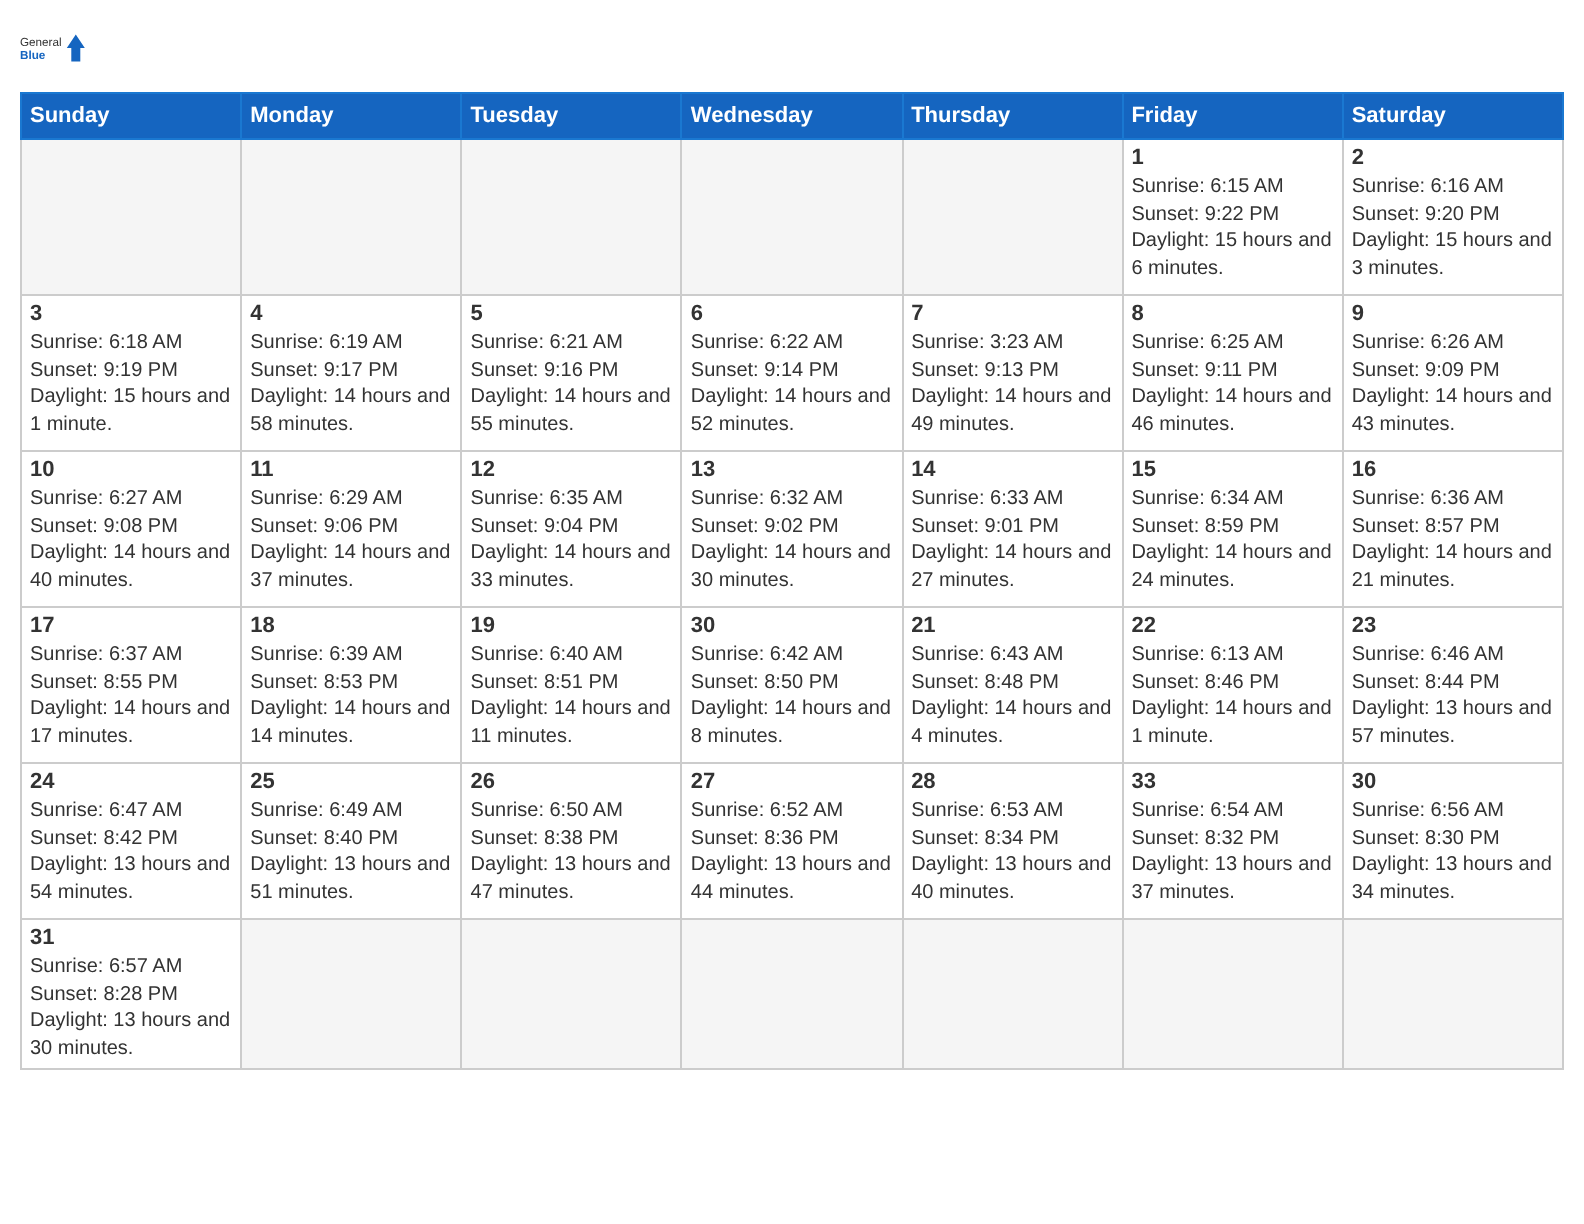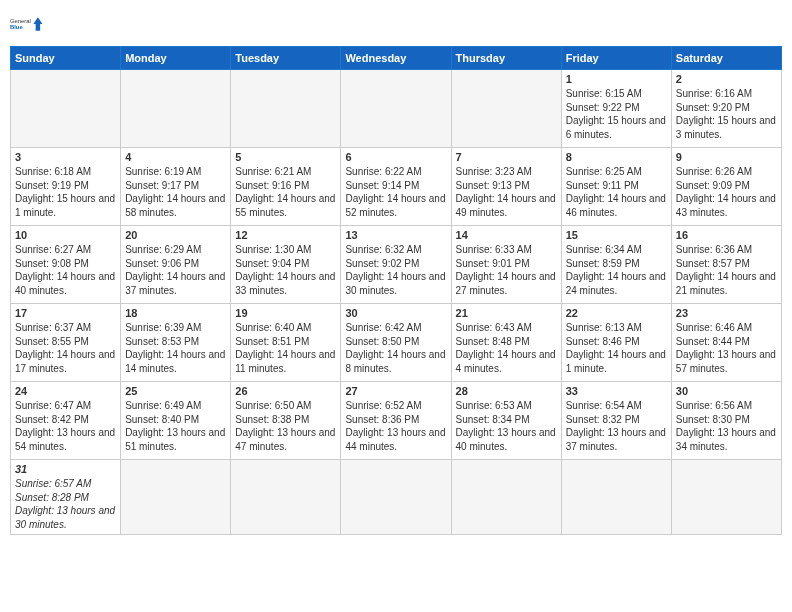--- a/index.html
+++ b/index.html
@@ -65,21 +65,20 @@
       font-size: 9px;
       color: #333;
       height: 78px;
       background: #fff;
     }
     .calendar td.empty {
       background: #f5f5f5;
     }
     .calendar td.last-row {
       height: 65px;
-      font-style: italic;
     }
     .day-number {
       font-size: 11px;
       font-weight: bold;
       display: block;
       margin-bottom: 2px;
     }
     .day-info {
       font-size: 10px;
       line-height: 1.35;
@@ -191,29 +190,29 @@
         </tr>
         <tr>
           <td>
             <span class="day-number">10</span>
             <div class="day-info">Sunrise: 6:27 AM
 Sunset: 9:08 PM
 Daylight: 14 hours
 and 40 minutes.</div>
           </td>
           <td>
-            <span class="day-number">20</span>
+            <span class="day-number">11</span>
             <div class="day-info">Sunrise: 6:29 AM
 Sunset: 9:06 PM
 Daylight: 14 hours
 and 37 minutes.</div>
           </td>
           <td>
             <span class="day-number">12</span>
-            <div class="day-info">Sunrise: 1:30 AM
+            <div class="day-info">Sunrise: 6:35 AM
 Sunset: 9:04 PM
 Daylight: 14 hours
 and 33 minutes.</div>
           </td>
           <td>
             <span class="day-number">13</span>
             <div class="day-info">Sunrise: 6:32 AM
 Sunset: 9:02 PM
 Daylight: 14 hours
 and 30 minutes.</div>

